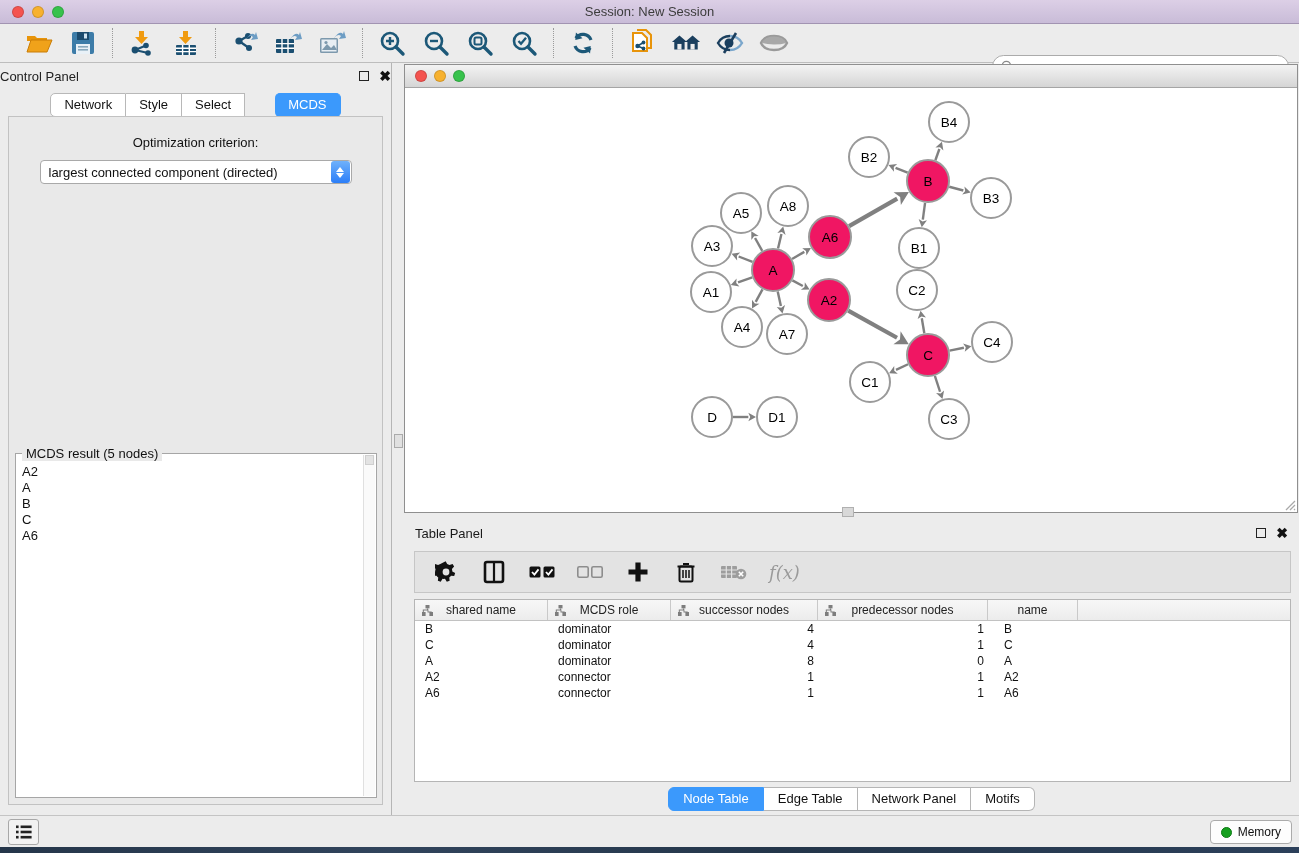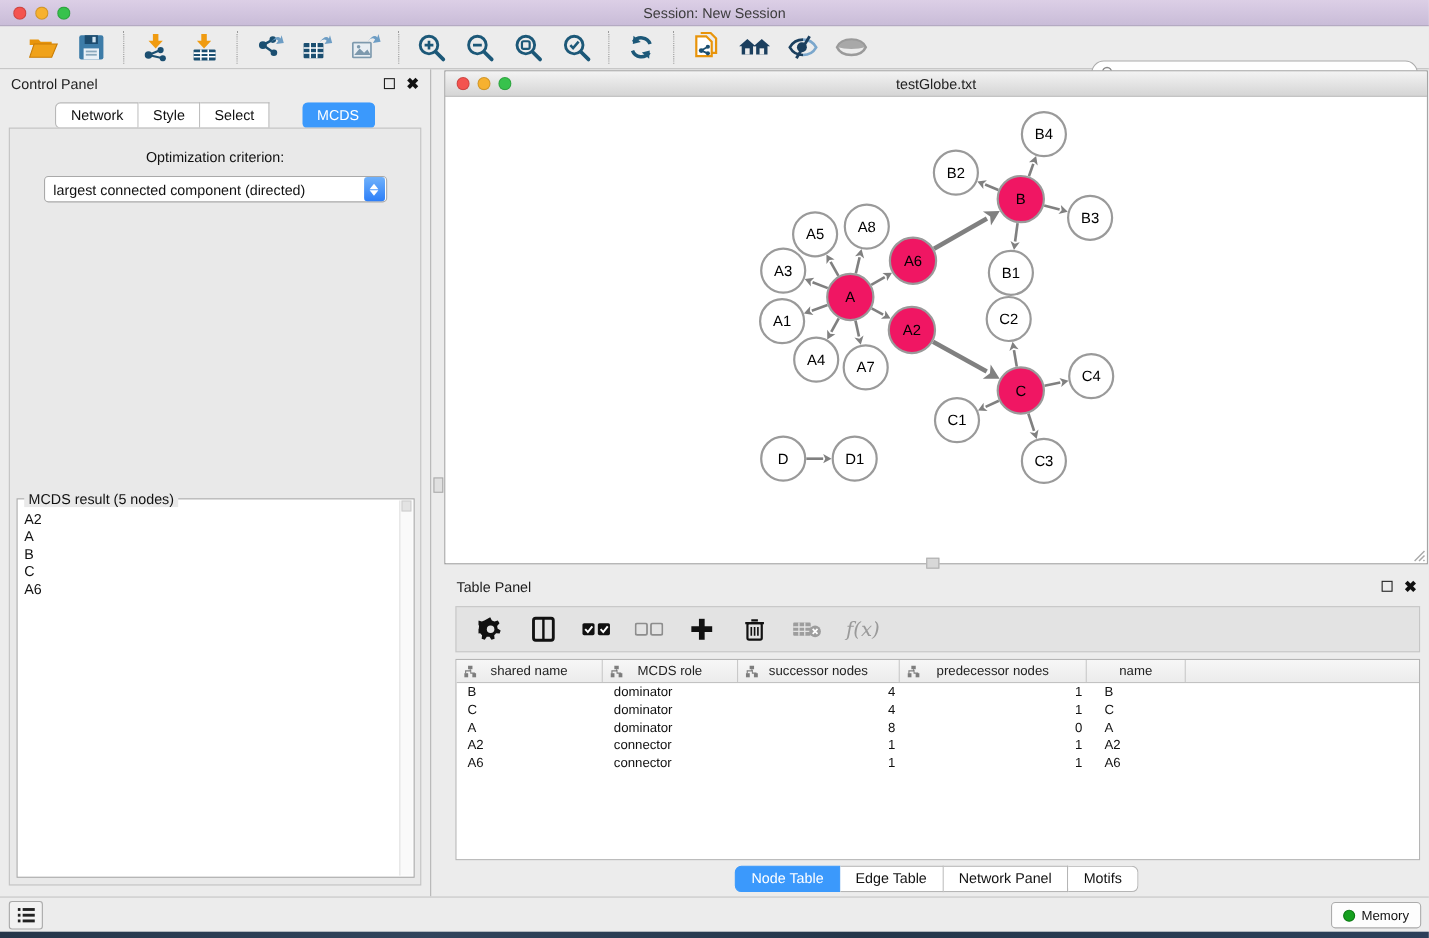--- a/index.html
+++ b/index.html
@@ -36,21 +36,21 @@
     position:absolute; right:10px; top:31px; width:297px; height:23px;
     background:#fff; border:1px solid #ababab; border-radius:12px;
     display:flex; align-items:center; padding-left:8px;
   }
   .searchbox input { border:none; outline:none; flex:1; font-size:12px; background:transparent; margin-left:5px; font-family:"Liberation Sans",sans-serif; }
   
   .control-panel {
     position:absolute; left:0; top:63px; width:392px; height:752px;
     background:#ececec; border-right:1px solid #b5b5b5;
   }
-  .panel-header { height:26px; display:flex; align-items:center; padding:0 10px; }
+  .panel-header { height:26px; display:flex; align-items:center; padding:0 0; }
   .panel-header .ph-title { flex:1; font-size:13px; color:#222; }
   .ph-icons { display:flex; gap:10px; align-items:center; }
   .float-glyph { width:10px; height:10px; border:1.6px solid #222; display:inline-block; }
   .close-glyph { font-size:14px; font-weight:bold; color:#111; line-height:10px; }
   .ctab-row { display:flex; justify-content:center; margin-top:4px; }
   .ctab {
     background:#fff; border:1px solid #b8b8b8; border-left:none;
     padding:3px 13px 4px; font-size:13px; color:#111; cursor:default;
   }
   .ctab:first-child { border-left:1px solid #b8b8b8; border-radius:5px 0 0 5px; }
@@ -378,21 +378,20 @@
 
 <div class="vgrip"></div>
 
 <div class="net-window">
   <div class="net-titlebar">
     <div class="traffic">
       <span class="light red"></span>
       <span class="light yellow"></span>
       <span class="light green"></span>
     </div>
-    <div class="title">testGlobe.txt</div>
   </div>
   <div class="net-canvas">
     <svg id="graph-svg" width="892" height="424">
         <line x1="347.26658959941255" y1="189.35701659375684" x2="333.02882774040216" y2="194.40912564050245" stroke="#808080" stroke-width="2.4"></line>
         <polygon points="325.7909826551062,196.97739325141393 331.6162805544009,190.42831084358966 331.2193664690782,195.05119254323031 334.44137492640345,198.38994043741525" fill="#808080"></polygon>
         <line x1="347.52754906265756" y1="173.94526520498002" x2="333.688631494681" y2="168.50044517823514" stroke="#808080" stroke-width="2.4"></line>
         <polygon points="326.5418849856451,165.68861048615543 335.2351405753248,164.5697345982654 331.901944867422,167.7974865052152 332.14212241403715,172.43115575820488" fill="#808080"></polygon>
         <line x1="357.48901716798036" y1="201.32664585242324" x2="350.7024994373783" y2="213.8050816796592" stroke="#808080" stroke-width="2.4"></line>
         <polygon points="347.03321088510967,220.55183804995966 346.99178343371307,211.78697297591143 349.78517729931116,215.4917707722343 354.4132154410436,215.82319038340697" fill="#808080"></polygon>
         <line x1="357.230235352432" y1="162.8163567215194" x2="350.0398568223751" y2="150.0084949648556" stroke="#808080" stroke-width="2.4"></line>

